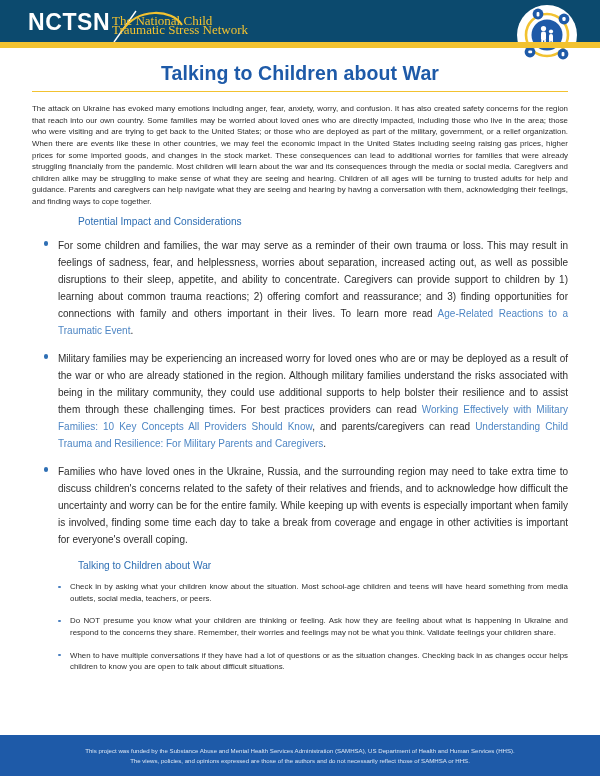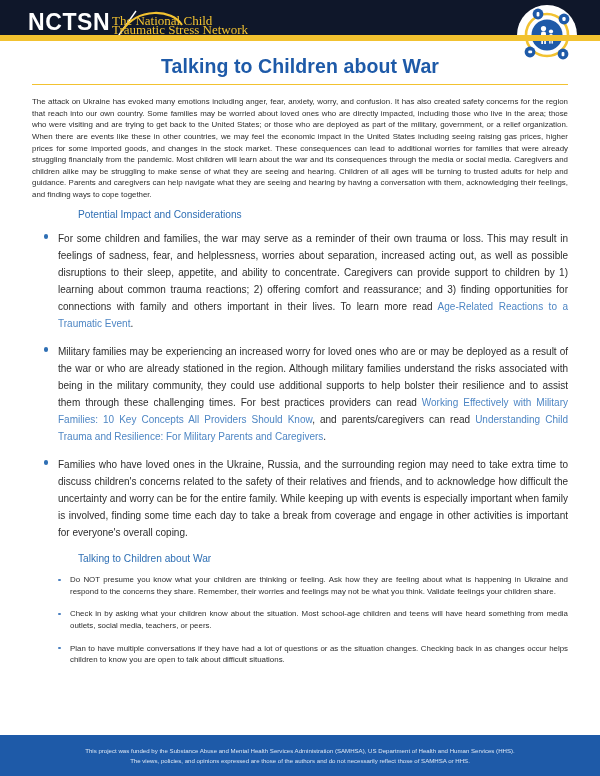--- a/index.html
+++ b/index.html
@@ -18,22 +18,22 @@
     width: 600px;
     height: 776px;
     background: #ffffff;
     display: flex;
     flex-direction: column;
   }
 
   
   .header {
     position: relative;
-    height: 41px;
-    background: #0f172a;
+    height: 48px;
+    background: #0c4a6e;
     flex: 0 0 auto;
   }
   .header-gold-rule {
     position: absolute;
     left: 0;
     right: 0;
     bottom: 0;
     height: 6px;
     background: #f2c230;
   }
@@ -266,23 +266,23 @@
         <span>Military families may be experiencing an increased worry for loved ones who are or may be deployed as a result of the war or who are already stationed in the region. Although military families understand the risks associated with being in the military community, they could use additional supports to help bolster their resilience and to assist them through these challenging times. For best practices providers can read </span><a class="doclink" href="#">Working Effectively with Military Families: 10 Key Concepts All Providers Should Know</a><span>, and parents/caregivers can read </span><a class="doclink" href="#">Understanding Child Trauma and Resilience: For Military Parents and Caregivers</a><span>.</span>
       </li>
       <li>
         <span>Families who have loved ones in the Ukraine, Russia, and the surrounding region may need to take extra time to discuss children's concerns related to the safety of their relatives and friends, and to acknowledge how difficult the uncertainty and worry can be for the entire family. While keeping up with events is especially important when family is involved, finding some time each day to take a break from coverage and engage in other activities is important for everyone's overall coping.</span>
       </li>
     </ul>
 
     <h2 class="section-heading">Talking to Children about War</h2>
     <div class="sub-group">
       <ul class="sub-bullets">
+        <li>Check in by asking what your children know about the situation. Most school-age children and teens will have heard something from media outlets, social media, teachers, or peers.</li>
         <li>Do NOT presume you know what your children are thinking or feeling. Ask how they are feeling about what is happening in Ukraine and respond to the concerns they share. Remember, their worries and feelings may not be what you think. Validate feelings your children share.</li>
-        <li>Check in by asking what your children know about the situation. Most school-age children and teens will have heard something from media outlets, social media, teachers, or peers.</li>
-        <li>Plan to have multiple conversations if they have had a lot of questions or as the situation changes. Checking back in as changes occur helps children to know you are open to talk about difficult situations.</li>
+        <li>When to have multiple conversations if they have had a lot of questions or as the situation changes. Checking back in as changes occur helps children to know you are open to talk about difficult situations.</li>
       </ul>
     </div>
 
   </div>
 
   <div class="footer">
     <div class="footer-line">This project was funded by the Substance Abuse and Mental Health Services Administration (SAMHSA), US Department of Health and Human Services (HHS).</div>
     <div class="footer-line">The views, policies, and opinions expressed are those of the authors and do not necessarily reflect those of SAMHSA or HHS.</div>
   </div>
 

